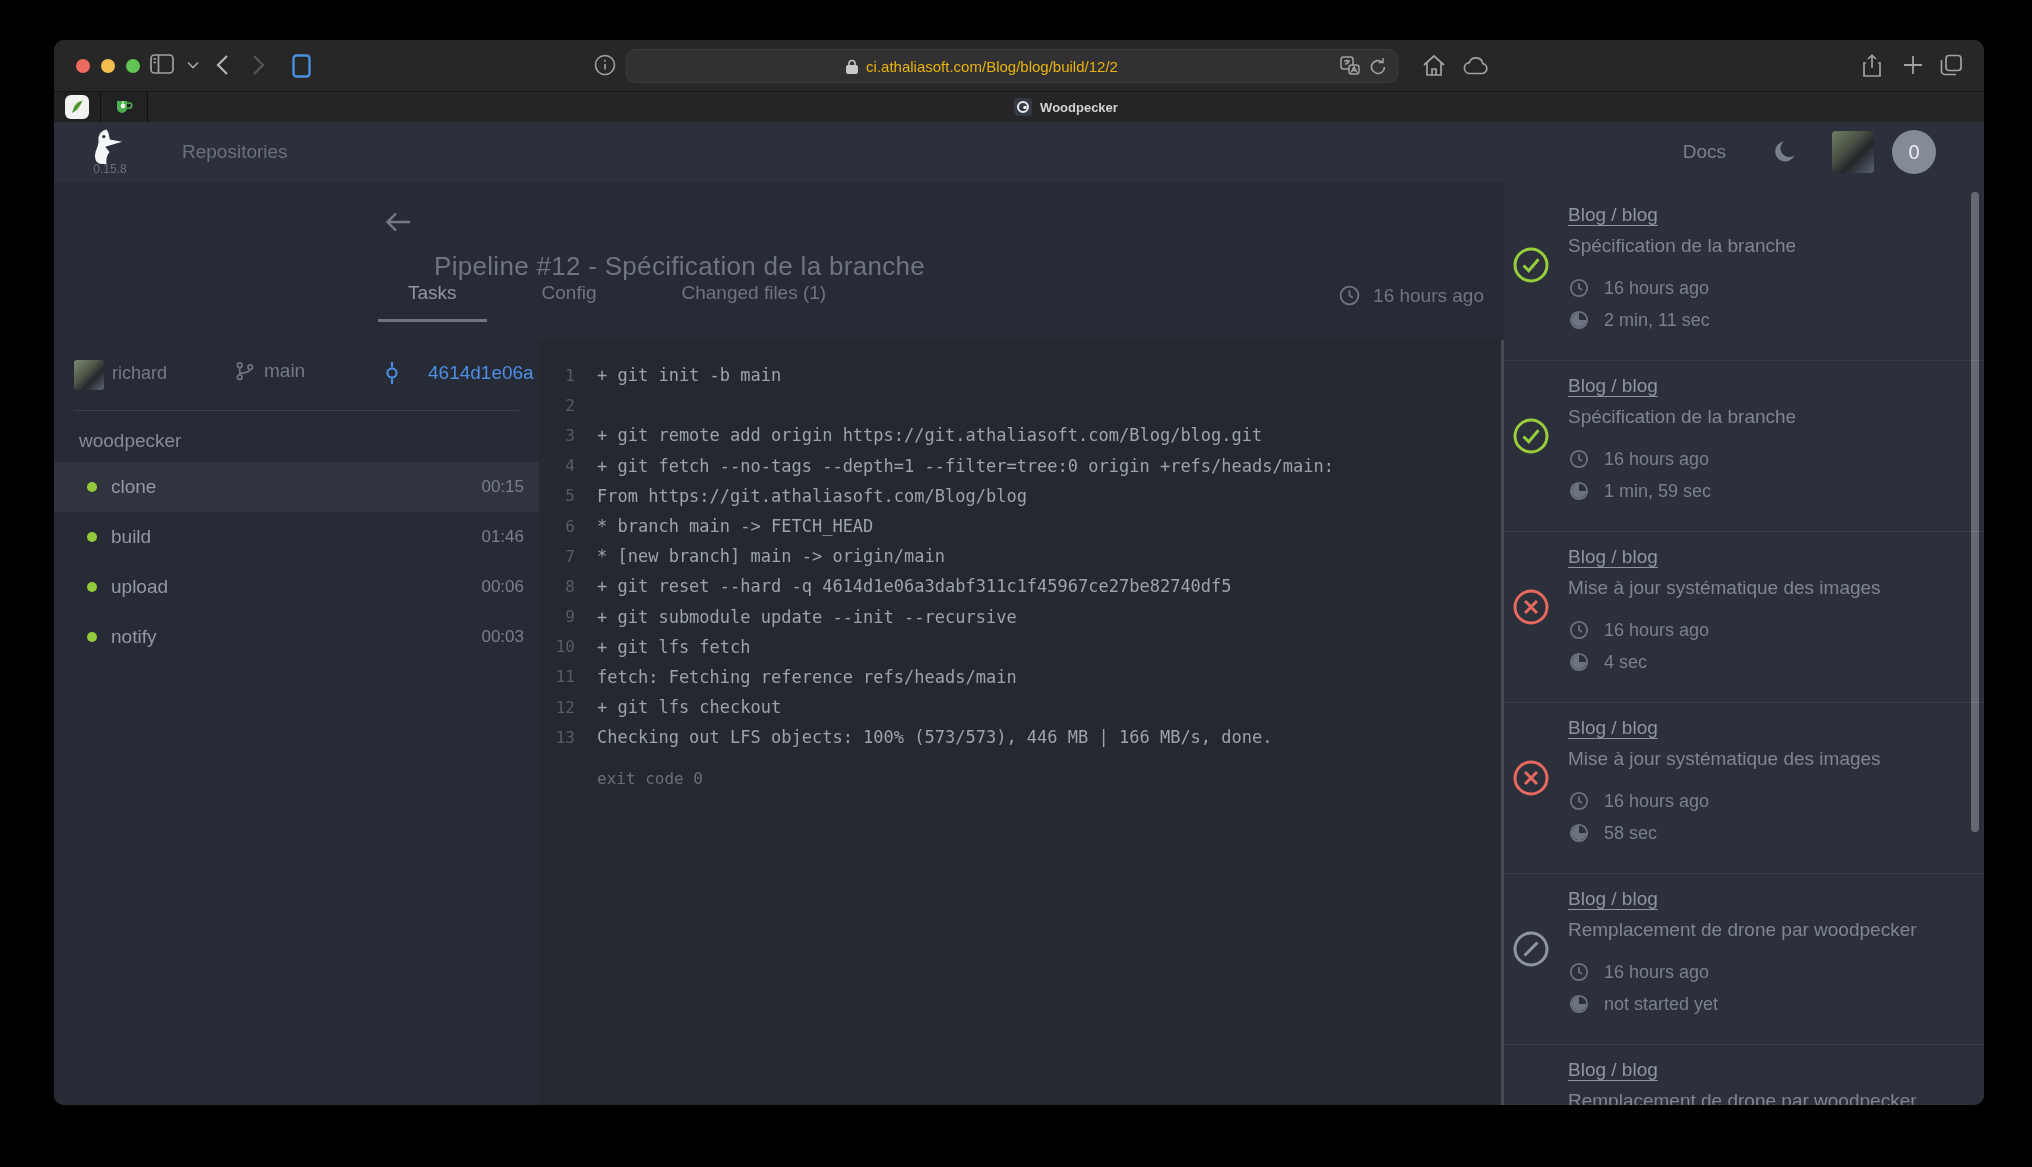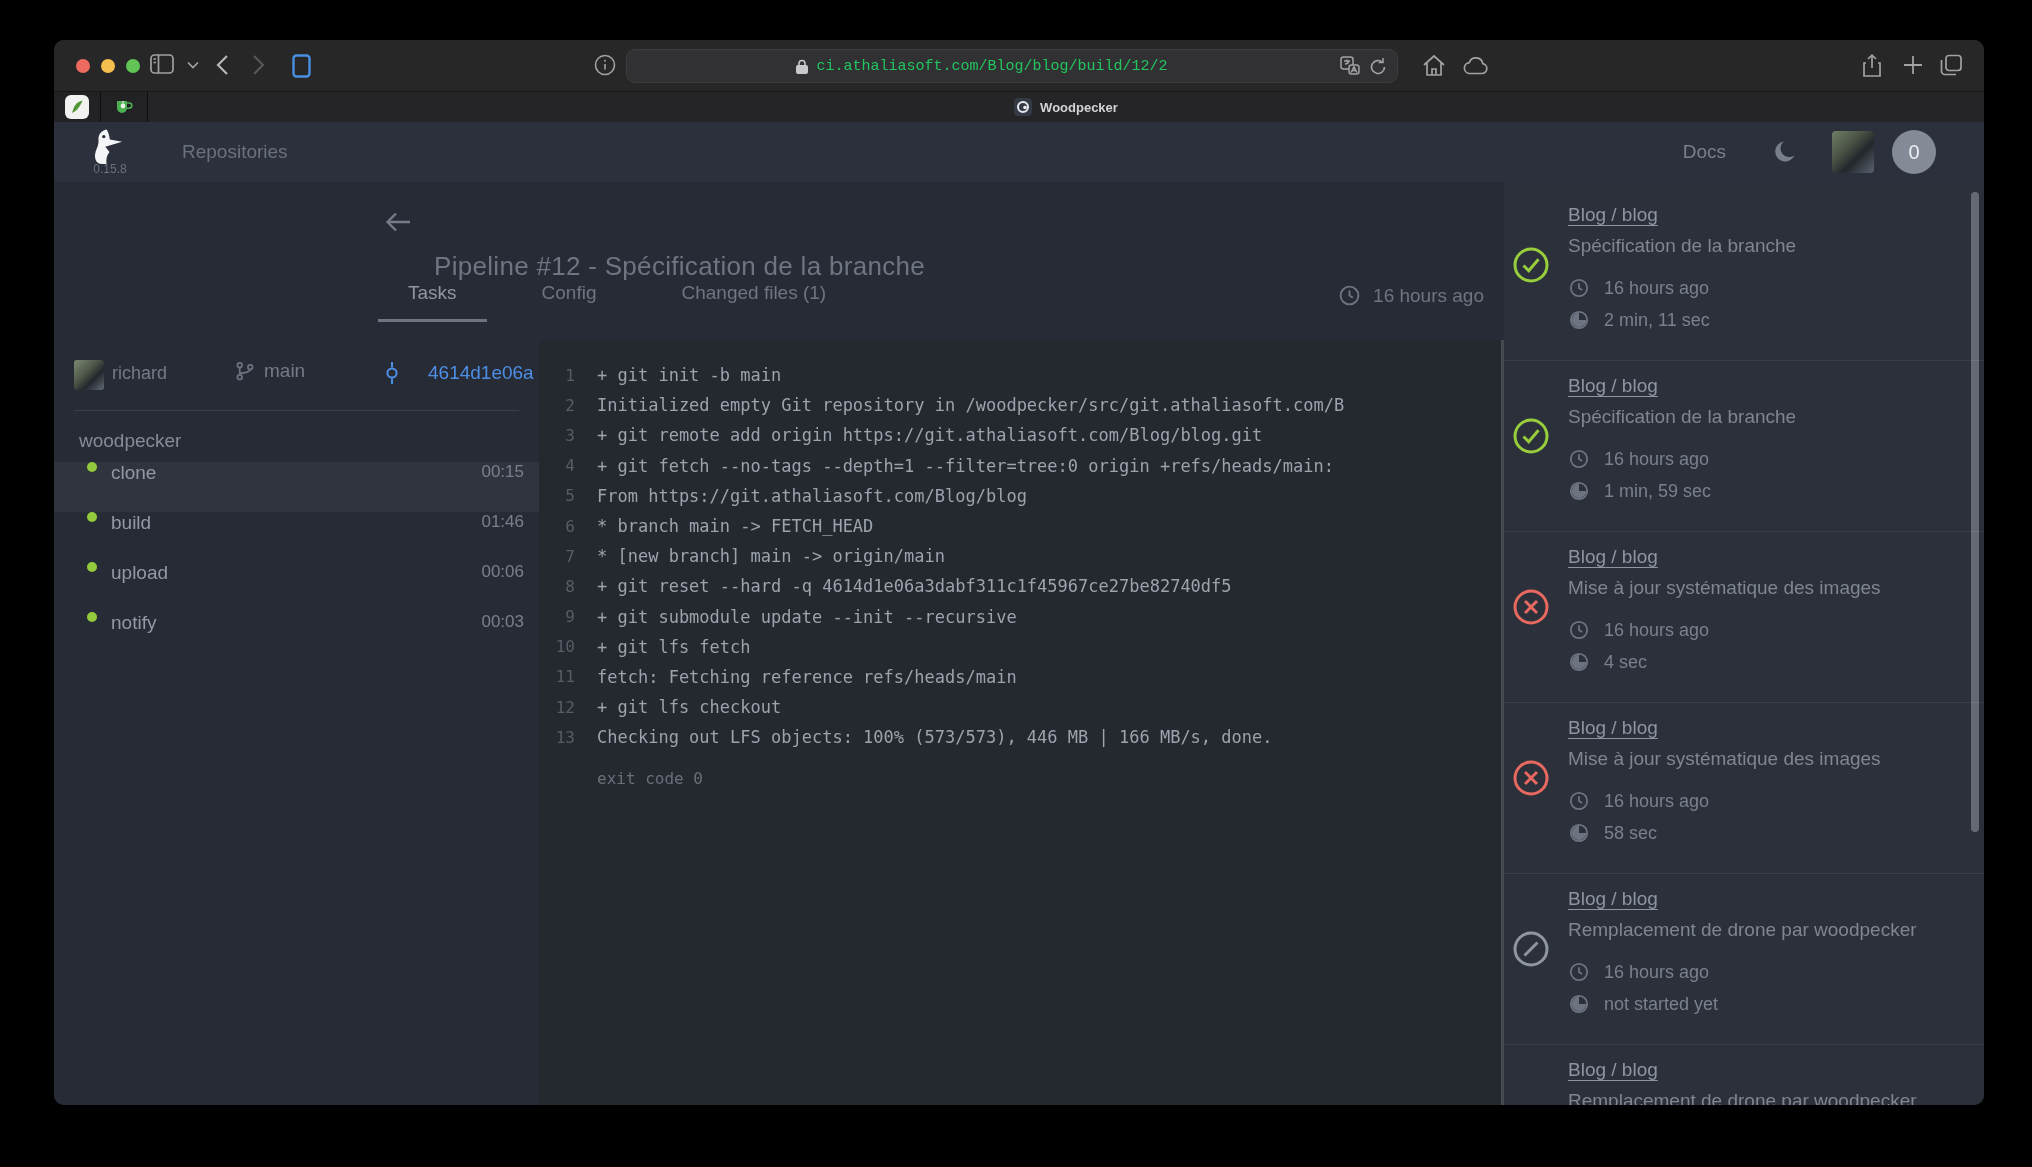--- a/index.html
+++ b/index.html
@@ -7,21 +7,21 @@
   .window { position:absolute; left:54px; top:40px; width:1930px; height:1065px; border-radius:10px; background:#272b35; overflow:hidden; }
 
   
   .toolbar { position:absolute; left:0; top:0; width:100%; height:52px; background:#272728; border-bottom:1px solid #161617; }
   .tl { position:absolute; top:19px; width:14px; height:14px; border-radius:50%; }
   .tl.red { left:22px; background:#ec6a5e; }
   .tl.yellow { left:47px; background:#f5bf4f; }
   .tl.green { left:72px; background:#61c454; }
   .tbtn { position:absolute; top:14px; display:flex; align-items:center; justify-content:center; }
   .urlfield { position:absolute; left:572px; top:9px; width:772px; height:34px; background:#313133; border:1px solid #3c3c3e; border-radius:9px; display:flex; align-items:center; justify-content:center; }
-  .urltext { color:#22c55e; font-size:15px; display:flex; align-items:center; gap:8px; padding-right:60px;font-family:Liberation Mono, monospace; }
+  .urltext { color:#eab308; font-size:15px; display:flex; align-items:center; gap:8px; padding-right:60px; }
   .url-right { position:absolute; right:10px; top:6px; display:flex; gap:10px; align-items:center; }
 
   
   .tabstrip { position:absolute; left:0; top:52px; width:100%; height:30px; background:#1c1c1d; display:flex; }
   .pintab { width:47px; height:100%; background:#222224; border-right:1px solid #0e0e0f; display:flex; align-items:center; justify-content:center; }
   .activetab { flex:1; background:#252527; display:flex; align-items:center; justify-content:center; gap:8px; }
   .tabtitle { color:#d3d3d5; font-size:13px; font-weight:bold; }
   .fav1 { width:24px; height:24px; border-radius:6px; background:#f2f3f0; display:flex; align-items:center; justify-content:center; }
 
   
@@ -48,21 +48,21 @@
 
   
   .procs { width:485px; flex-shrink:0; display:flex; flex-direction:column; }
   .proc-header { height:70px; position:relative; flex-shrink:0; }
   .avatar-sm { position:absolute; left:20px; top:20px; width:30px; height:30px; border-radius:3px; background:linear-gradient(135deg,#7d8a74 0%,#50584a 40%,#24272c 65%,#606a76 100%); }
   .proc-user { position:absolute; left:58px; top:23px; font-size:18px; color:#757b86; }
   .proc-branch { position:absolute; left:180px; top:20px; display:flex; align-items:center; gap:9px; font-size:19px; color:#757b86; }
   .proc-commit { position:absolute; left:328px; top:21px; display:flex; align-items:center; gap:26px; font-size:19px; color:#4d8fe6; }
   .proc-divider { height:1px; background:#3a3f49; margin:0 20px; }
   .group-label { margin:19px 0 10px 25px; font-size:19px; color:#868c97; }
-  .step { height:50px; display:flex; align-items:flex-start; padding:0 15px 0 33px; }
+  .step { height:50px; display:flex; align-items:center; padding:0 15px 0 33px; }
   .step.active { background:#2f343e; }
   .dot { width:10px; height:10px; border-radius:50%; background:#93c93c; margin-right:14px; flex-shrink:0; }
   .step-name { flex:1; font-size:19px; color:#9399a4; }
   .step-time { font-size:17px; color:#7a808b; }
 
   
   .terminal { flex:1; background:#24282f; padding-top:20px; position:relative; overflow:hidden; font-family:"DejaVu Sans Mono", monospace; }
   .tline { display:flex; align-items:center; height:30.2px; white-space:nowrap; overflow:hidden; }
   .ln { width:36px; flex-shrink:0; text-align:right; color:#575d67; font-size:16px; }
   .lt { padding-left:22px; color:#9da3ad; font-size:17px; }
@@ -315,21 +315,20 @@
           </div>
         </div>
 
         <div class="terminal">
           <div class="tline">
               <span class="ln">1</span>
               <span class="lt">+ git init -b main</span>
             </div>
           <div class="tline">
               <span class="ln">2</span>
-              <span class="lt">Initialized empty Git repository in /woodpecker/src/git.athaliasoft.com/B</span>
             </div>
           <div class="tline">
               <span class="ln">3</span>
               <span class="lt">+ git remote add origin https://git.athaliasoft.com/Blog/blog.git</span>
             </div>
           <div class="tline">
               <span class="ln">4</span>
               <span class="lt">+ git fetch --no-tags --depth=1 --filter=tree:0 origin +refs/heads/main:</span>
             </div>
           <div class="tline">

